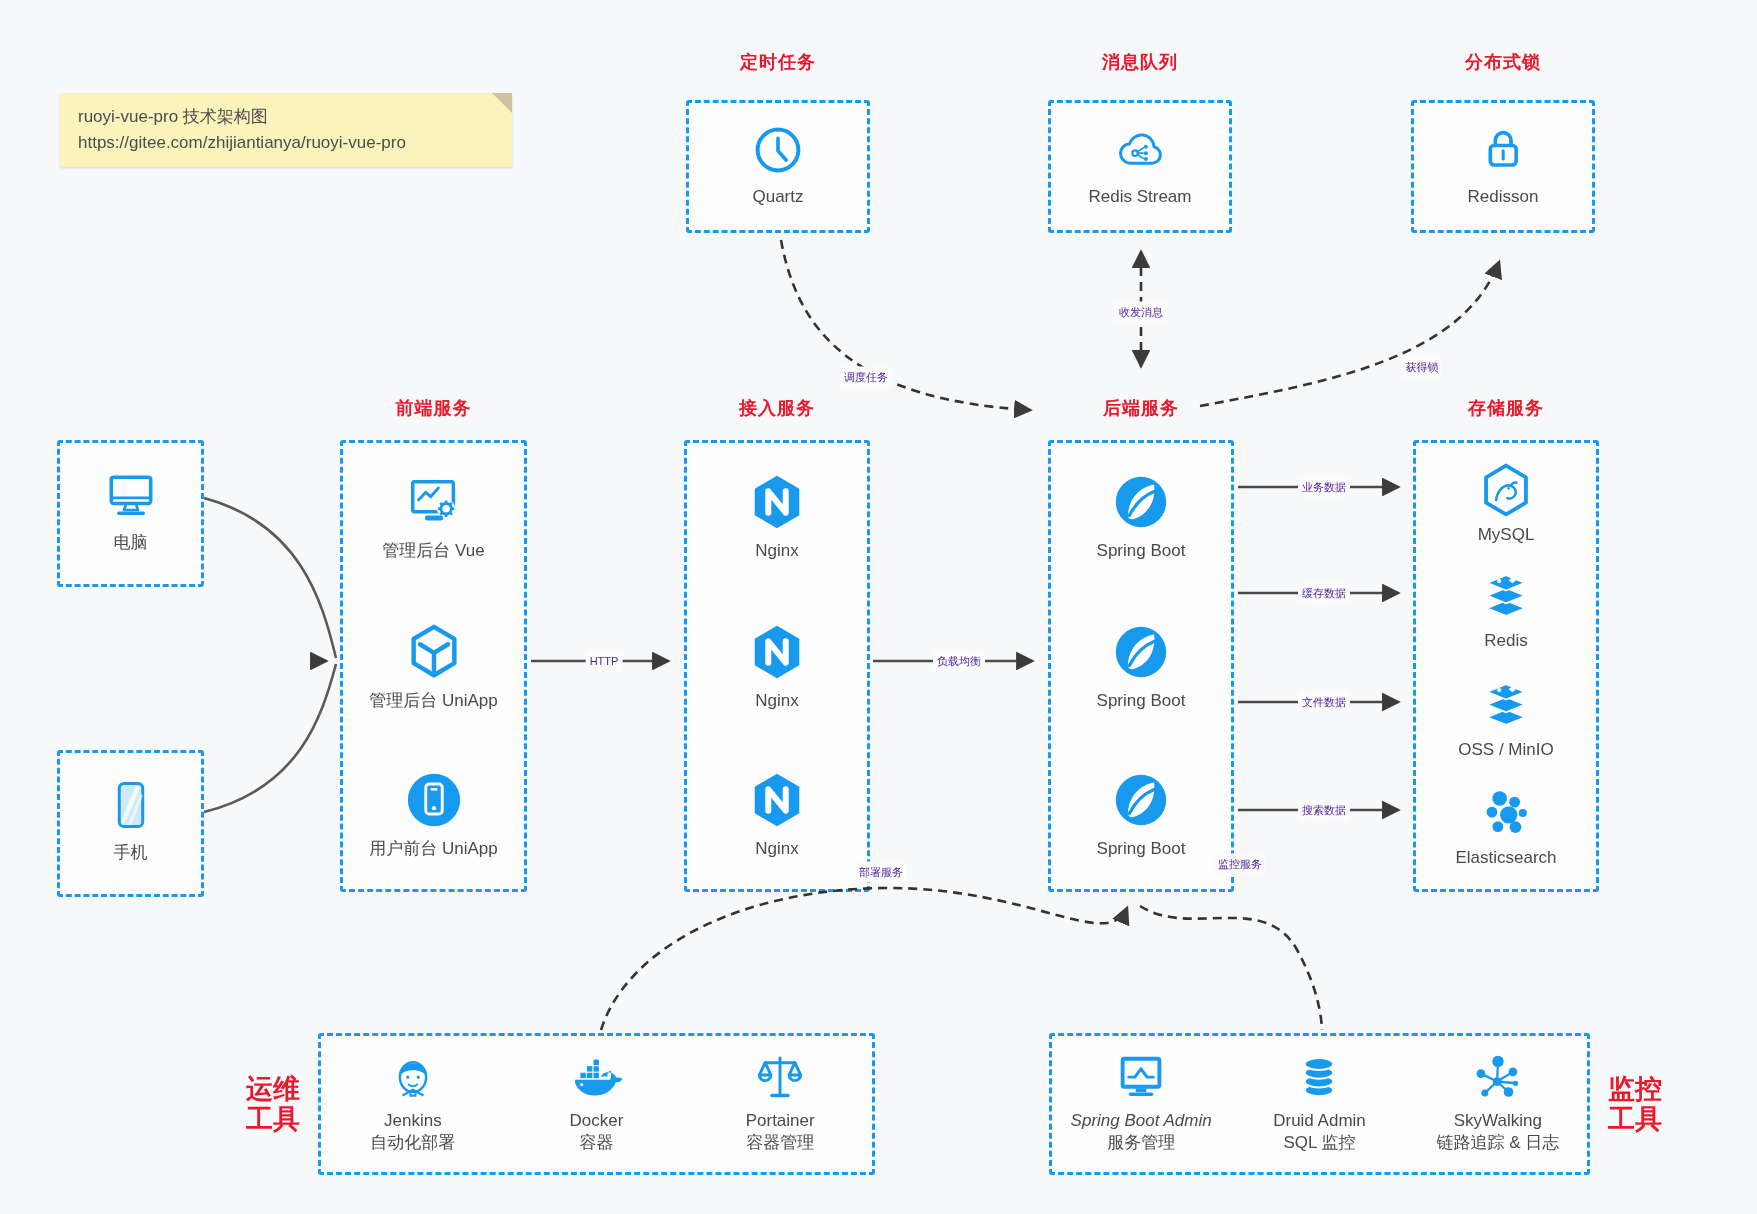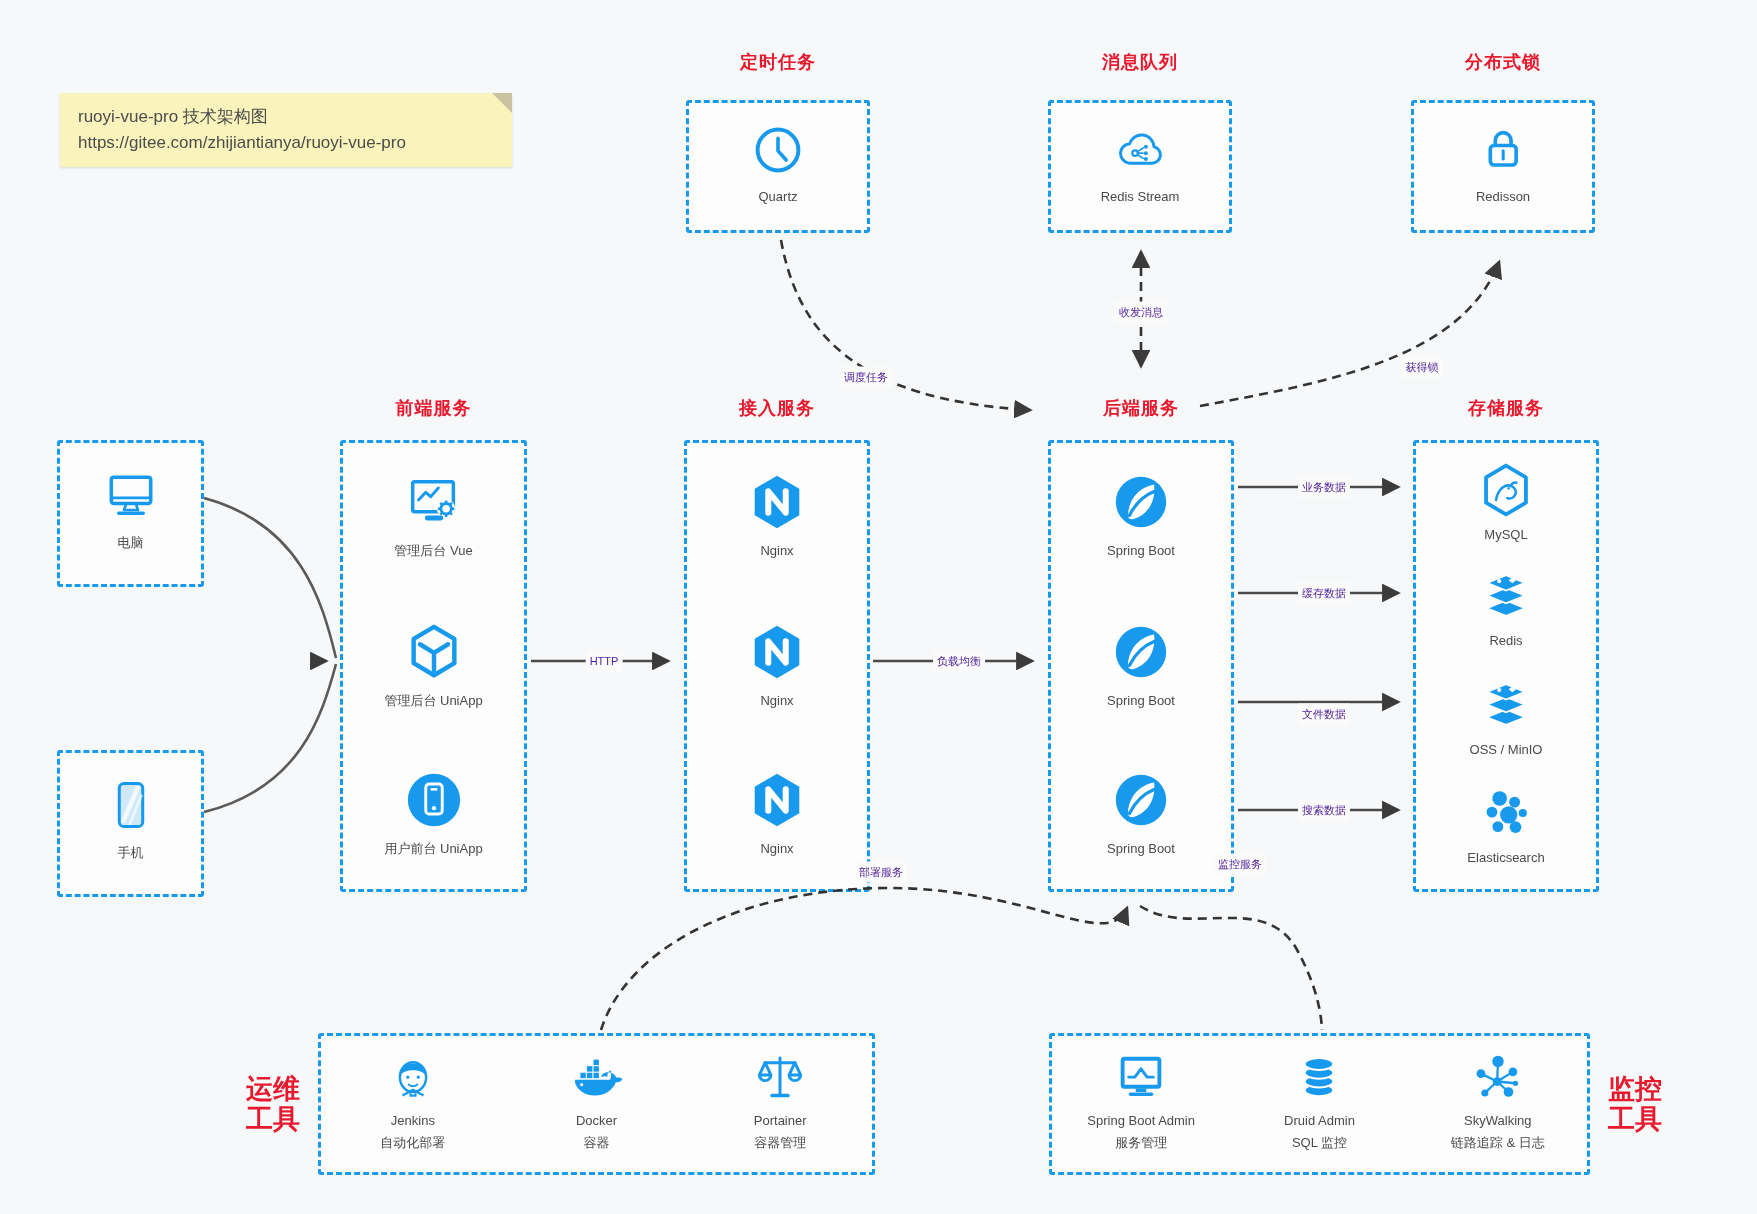--- a/index.html
+++ b/index.html
@@ -24,21 +24,21 @@
   }
   .sidetitle{
     position:absolute;color:#e8192d;font-weight:bold;font-size:27px;
     line-height:30px;text-align:center;white-space:nowrap;
   }
   .dbox{
     position:absolute;border:3px dashed #1799ed;border-radius:3px;
     background:#fdfdfe;box-sizing:border-box;
   }
   .row{position:absolute;left:0;width:100%;display:flex;flex-direction:column;align-items:center;}
-  .nlabel{font-size:13px;color:#4a4a4a;margin-top:7px;text-align:center;white-space:nowrap;line-height:21px;}
+  .nlabel{font-size:17px;color:#4a4a4a;margin-top:7px;text-align:center;white-space:nowrap;line-height:21px;}
   .tool-item{display:flex;flex-direction:column;align-items:center;flex:1;}
   .tool-box{display:flex;flex-direction:row;align-items:flex-start;justify-content:space-around;padding-top:14px;}
   .alabel{
     position:absolute;transform:translate(-50%,-50%);
     background:#fbfbfc;padding:0 4px;font-size:11px;color:#4c1d95;
     white-space:nowrap;z-index:5;line-height:21px;
   }
   svg.wires{position:absolute;left:0;top:0;z-index:2;pointer-events:none;}
   .dbox{z-index:1;}
   .icon{display:block;}
@@ -335,21 +335,21 @@
 </div>
 
 <div class="dbox tool-box" style="left:1049px;top:1033px;width:541px;height:142px;">
   <div class="tool-item">
     <svg class="icon" width="56" height="56" viewBox="0 0 64 64">
       <rect x="11" y="10" width="42" height="32" rx="2" fill="none" stroke="#1799ed" stroke-width="4.4"></rect>
       <path d="M18,31 h7 l7,-9.5 7,9.5 h7" fill="none" stroke="#1799ed" stroke-width="3.4" stroke-linecap="round" stroke-linejoin="round"></path>
       <line x1="26" y1="46" x2="38" y2="46" stroke="#1799ed" stroke-width="4"></line>
       <line x1="20" y1="50.5" x2="44" y2="50.5" stroke="#1799ed" stroke-width="4" stroke-linecap="round"></line>
     </svg>
-    <div class="nlabel" style="margin-top:4px;">Spring Boot Admin</div>
+    <div class="nlabel" style="margin-top:4px;font-style:italic;">Spring Boot Admin</div>
     <div class="nlabel" style="margin-top:1px;">服务管理</div>
   </div>
   <div class="tool-item">
     <svg class="icon" width="56" height="56" viewBox="0 0 64 64">
       <g fill="#1799ed" stroke="#fdfdfe" stroke-width="2.4">
         <ellipse cx="32" cy="46" rx="16.5" ry="6.8"></ellipse>
         <ellipse cx="32" cy="36" rx="16.5" ry="6.8"></ellipse>
         <ellipse cx="32" cy="26" rx="16.5" ry="6.8"></ellipse>
         <ellipse cx="32" cy="16" rx="16.5" ry="6.8"></ellipse>
       </g>
@@ -379,19 +379,19 @@
     </svg>
     <div class="nlabel" style="margin-top:4px;">SkyWalking</div>
     <div class="nlabel" style="margin-top:1px;">链路追踪 &amp; 日志</div>
   </div>
 </div>
 
 <div class="alabel" style="left:604px;top:661px;">HTTP</div>
 <div class="alabel" style="left:959px;top:661px;">负载均衡</div>
 <div class="alabel" style="left:1324px;top:487px;">业务数据</div>
 <div class="alabel" style="left:1324px;top:593px;">缓存数据</div>
-<div class="alabel" style="left:1324px;top:702px;margin-top:12px;">文件数据</div>
+<div class="alabel" style="left:1324px;top:702px;">文件数据</div>
 <div class="alabel" style="left:1324px;top:810px;">搜索数据</div>
 <div class="alabel" style="left:866px;top:377px;">调度任务</div>
 <div class="alabel" style="left:1141px;top:312px;">收发消息</div>
 <div class="alabel" style="left:1422px;top:367px;">获得锁</div>
 <div class="alabel" style="left:881px;top:872px;">部署服务</div>
 <div class="alabel" style="left:1240px;top:864px;">监控服务</div>
 
 </body></html>

